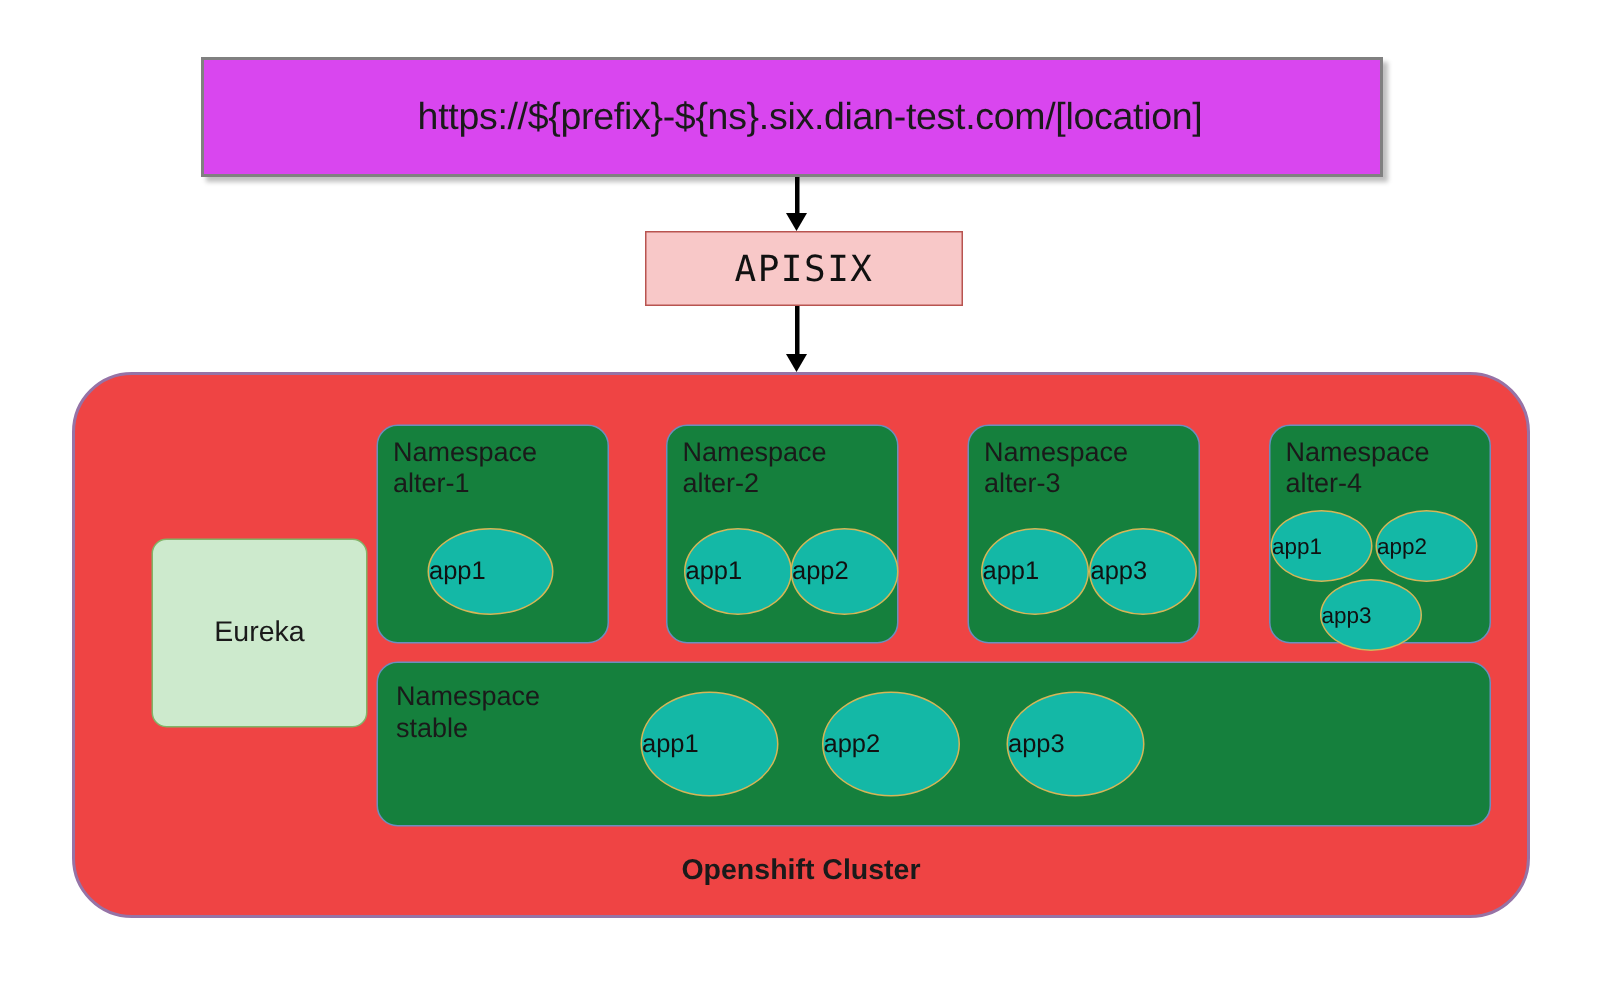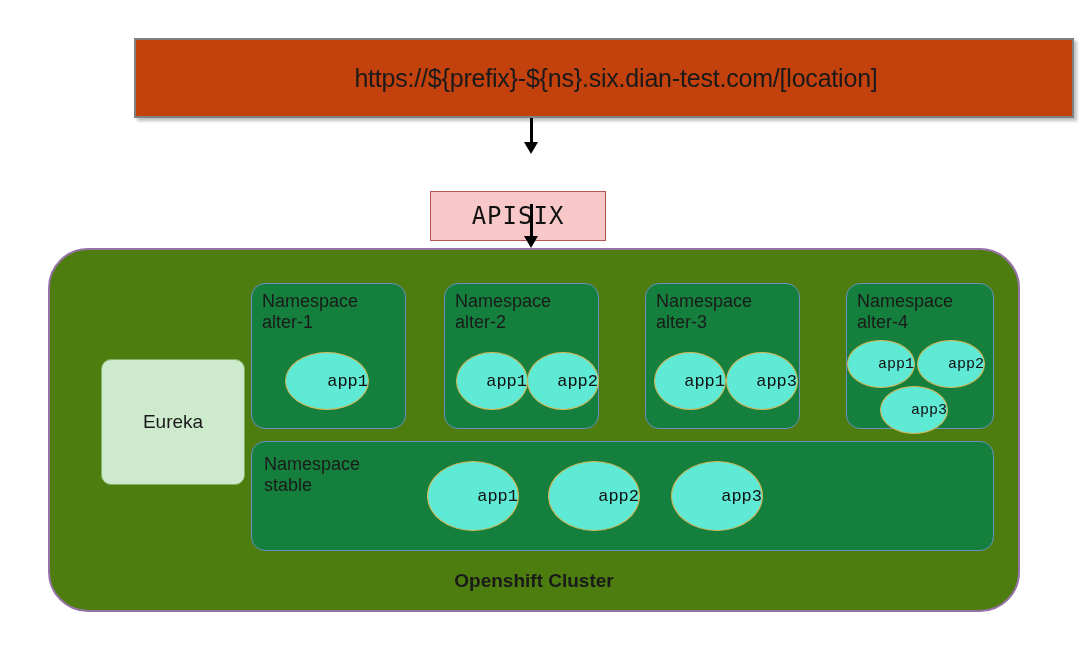--- a/index.html
+++ b/index.html
@@ -20,23 +20,23 @@
     left: 0; top: 0;
     width: 1080px;
     height: 657px;
   }
 
   
   .url-box {
     position: absolute;
     left: 134px;
     top: 38px;
-    width: 940px;
+    width: 788px;
     height: 80px;
-    background: #c2410c;
+    background: #d946ef;
     border: 2px solid #808080;
     box-sizing: border-box;
     display: flex;
     align-items: center;
     justify-content: center;
     box-shadow: 3px 3px 3px rgba(0,0,0,0.25);
     padding-left: 24px;
   }
   .url-box .url-text {
     font-size: 25px;
@@ -71,46 +71,45 @@
   #arrow-1 .head  { top: 24px; }
   #arrow-2 { top: 204px; height: 44px; }
   #arrow-2 .shaft { height: 33px; }
   #arrow-2 .head  { top: 32px; }
 
   
   .apisix-box {
     position: absolute;
     left: 430px;
     top: 154px;
-    width: 176px;
+    width: 212px;
     height: 50px;
     background: #f8c8c8;
     border: 1.5px solid #b85450;
     box-sizing: border-box;
     display: flex;
     align-items: center;
     justify-content: center;
-    margin-top: 37px;
   }
   .apisix-box .apisix-label {
     font-family: "DejaVu Sans Mono", "Liberation Mono", monospace;
     font-size: 24px;
     font-weight: 400;
     color: #111;
     letter-spacing: 1px;
   }
 
   
   .cluster {
     position: absolute;
     left: 48px;
     top: 248px;
     width: 972px;
     height: 364px;
-    background: #4d7c0f;
+    background: #ef4444;
     border: 2px solid #9673a6;
     border-radius: 40px;
     box-sizing: border-box;
   }
   .cluster-label {
     position: absolute;
     left: 0;
     right: 0;
     bottom: 18px;
     text-align: center;
@@ -165,28 +164,27 @@
     left: 251px;
     top: 441px;
     width: 743px;
     height: 110px;
   }
   #ns-stable .ns-title { top: 12px; left: 12px; }
 
   
   .app {
     position: absolute;
-    background: #5eead4;
+    background: #14b8a6;
     border: 1.6px solid #d6b656;
     border-radius: 50%;
     box-sizing: border-box;
     display: flex;
     align-items: center;
-    justify-content: flex-end;
-    font-family: Liberation Mono, monospace;
+    justify-content: flex-start;
   }
   .app .app-label {
     font-size: 17px;
     color: #111;
     white-space: nowrap;
   }
   .app.sm .app-label { font-size: 15px; }
 
   
   #app-a1-1 { left: 285px; top: 352px; width: 84px; height: 58px; }

